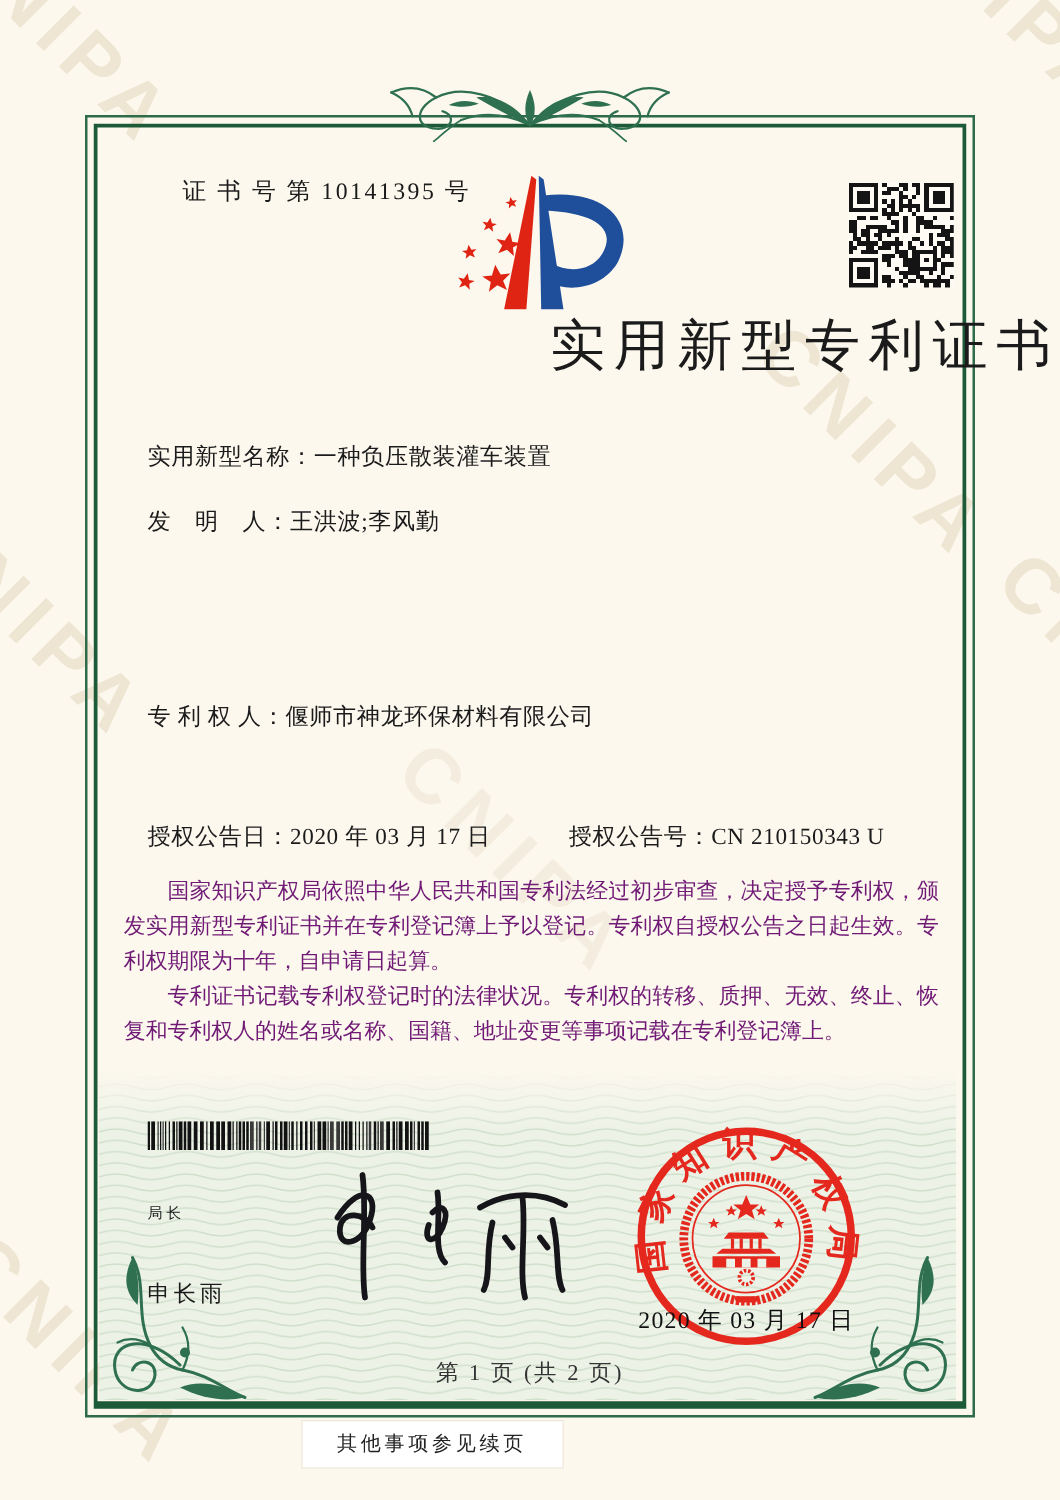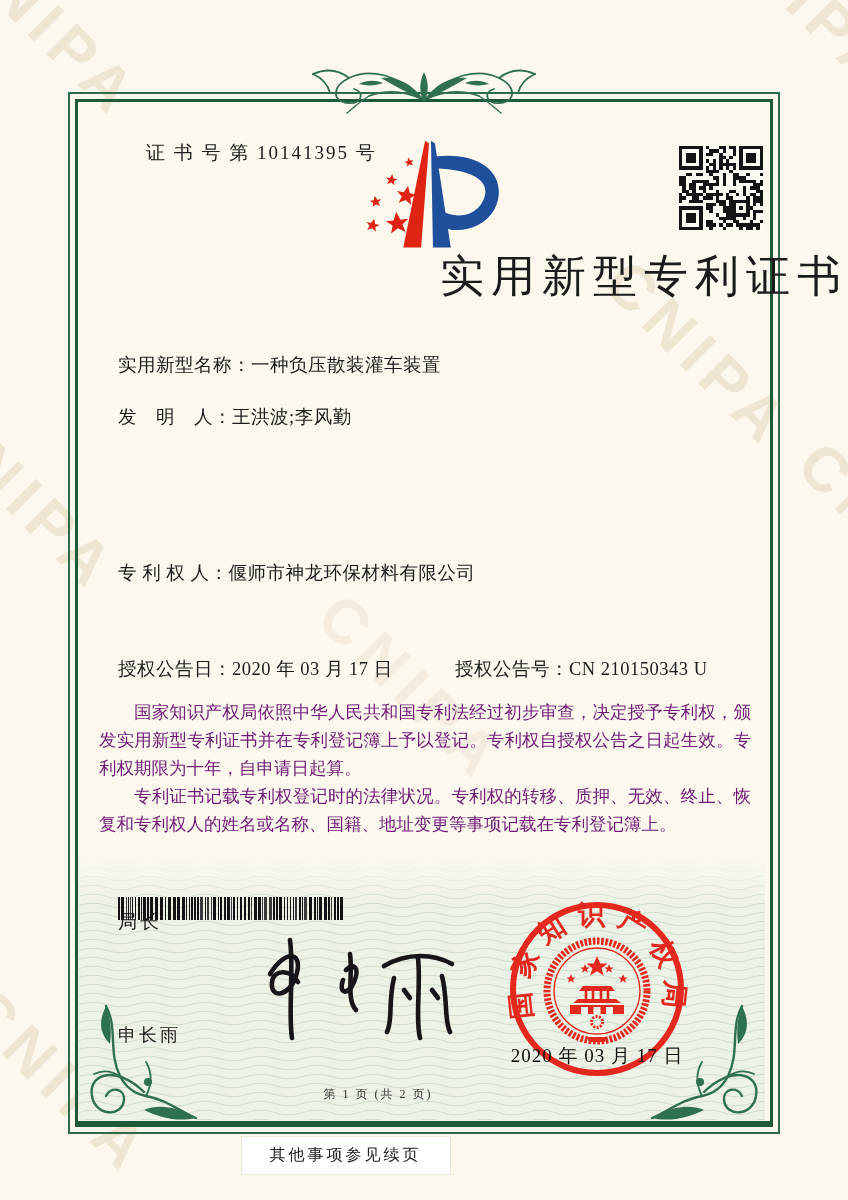--- a/index.html
+++ b/index.html
@@ -24,26 +24,26 @@
   .title{left:0;top:247px;width:848px;text-align:right;font-size:44px;font-weight:normal;letter-spacing:7px;z-index:5;}
   
   .row{position:absolute;left:118px;right:86px;font-size:18.5px;letter-spacing:.5px;z-index:5;white-space:nowrap;}
   .row .val{letter-spacing:.5px;}
   .row2col .cell2{position:absolute;left:337px;top:0;}
   
   .p-block{left:99px;width:652px;top:698px;font-size:17.5px;line-height:28px;text-align:justify;z-index:5;color:#701a75;}
   .p-block p{margin:0;text-indent:2em;}
   
   .barcode{left:118px;top:897px;width:226px;height:23px;z-index:5;}
-  .director{left:118px;top:909px;font-size:19px;letter-spacing:3px;z-index:5;}
+  .director{left:118px;top:962px;font-size:12px;letter-spacing:3px;z-index:5;}
   .director-name{left:118px;top:1023px;font-size:18px;letter-spacing:3px;z-index:5;}
   .sig{left:246px;top:926px;width:215px;height:118px;z-index:6;}
   .seal{left:506px;top:898px;width:182px;height:182px;z-index:6;}
   .seal-date{left:508px;top:1043px;width:178px;text-align:center;font-size:19px;letter-spacing:1px;color:#101010;z-index:7;}
-  .page-info{left:0;top:1086px;width:756px;text-align:center;font-size:12px;letter-spacing:2px;color:#333;z-index:5;}
+  .page-info{left:0;top:1086px;width:848px;text-align:center;font-size:18px;letter-spacing:2px;color:#333;z-index:5;}
   .cont-wrap{left:0;top:1136px;width:691px;text-align:center;z-index:5;}
   .cont-box{display:inline-block;background:#ffffff;border:1px solid #efe7d8;padding:8px 28px;font-size:16px;letter-spacing:3px;color:#222;}
 </style>
 </head>
 <body>
 
 <div class="page">
 
   <div class="wm" style="left:-70px;top:-12px;">CNIPA</div>
   <div class="wm" style="left:688px;top:-38px;">CNIPA</div>

